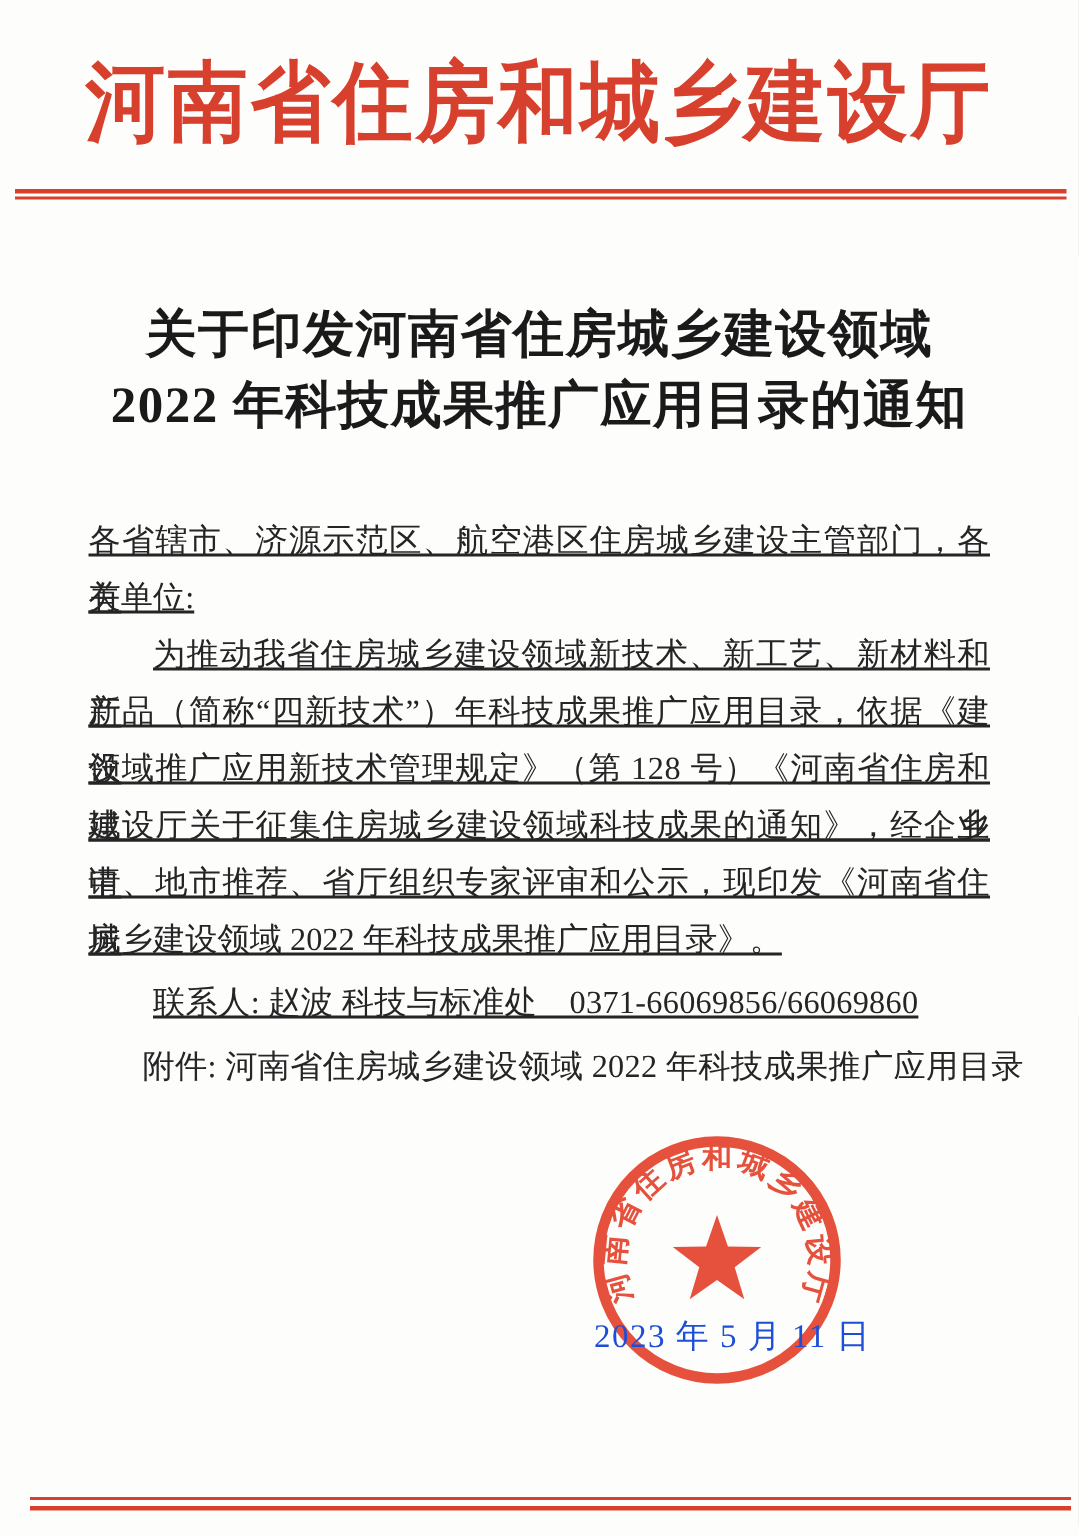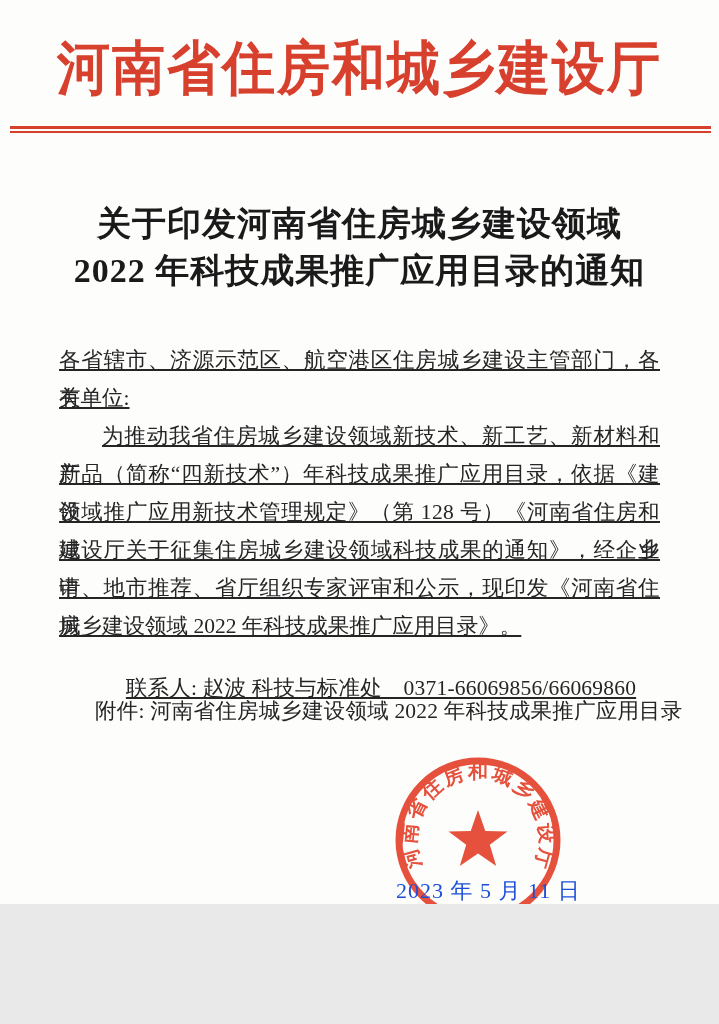--- a/index.html
+++ b/index.html
@@ -1,18 +1,18 @@
 <!DOCTYPE html>
 <html><head>
 <meta charset="utf-8">
 <style>
   html,body{margin:0;padding:0;background:#e9e9e9;}
   .page{
     position:relative;
-    width:719px;height:904px;
+    width:719px;height:1024px;
     margin:0 auto;
     background:#fdfdfc;
     overflow:hidden;
     font-family:"Liberation Serif","DejaVu Serif",serif;
   }
   
   .agency{
     position:absolute;top:30px;left:0;width:100%;
     text-align:center;
     font-size:53px;font-weight:bold;
@@ -37,21 +37,21 @@
     position:absolute;top:341px;left:59px;width:601px;
     color:#252525;font-size:21.5px;text-decoration:underline;
   }
   .line{height:38px;line-height:38px;white-space:nowrap;}
   .line.fill{
     white-space:normal;
     text-align:justify;text-align-last:justify;
     letter-spacing:0.4px;
   }
   .line.indent{text-indent:43px;}
-  .line.contact{margin-top:24px;letter-spacing:0.2px;text-align:center;}
+  .line.contact{margin-top:4px;letter-spacing:0.2px;}
   .attachment{
     position:absolute;top:696px;left:59px;width:640px;
     color:#252525;font-size:21.5px;line-height:30px;
     text-indent:36px;white-space:nowrap;letter-spacing:0.2px;
   }
   
   .seal{position:absolute;left:393px;top:755px;width:170px;height:170px;opacity:0.88;}
   .date-line{
     position:absolute;left:396px;top:876px;
     color:#1d4ed8;font-size:22px;letter-spacing:1px;white-space:nowrap;

